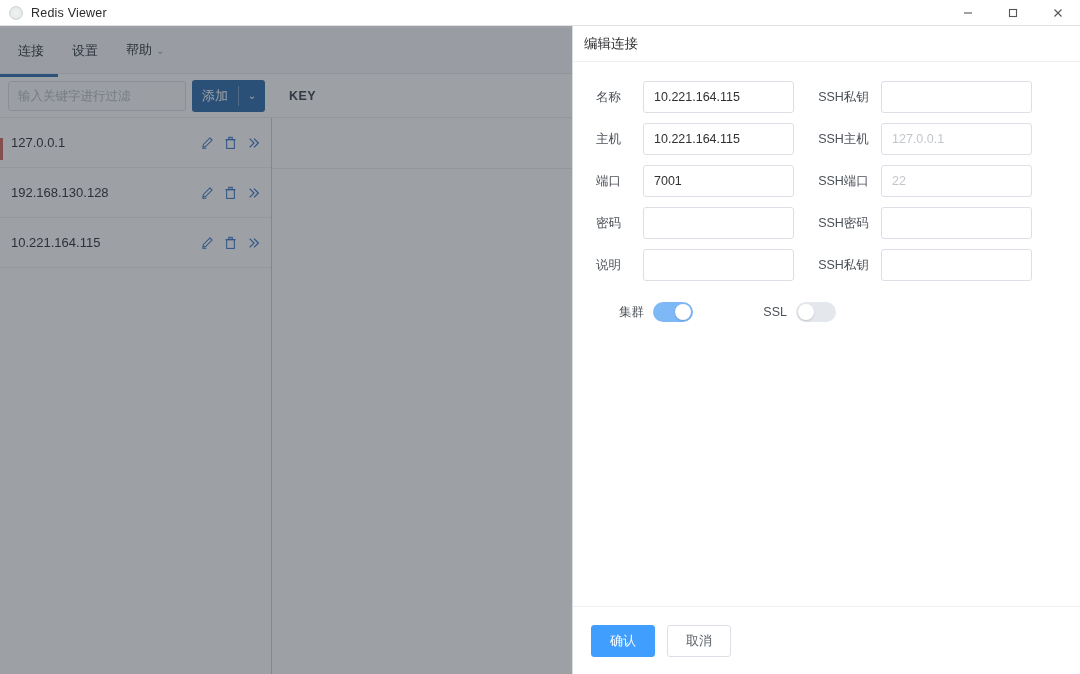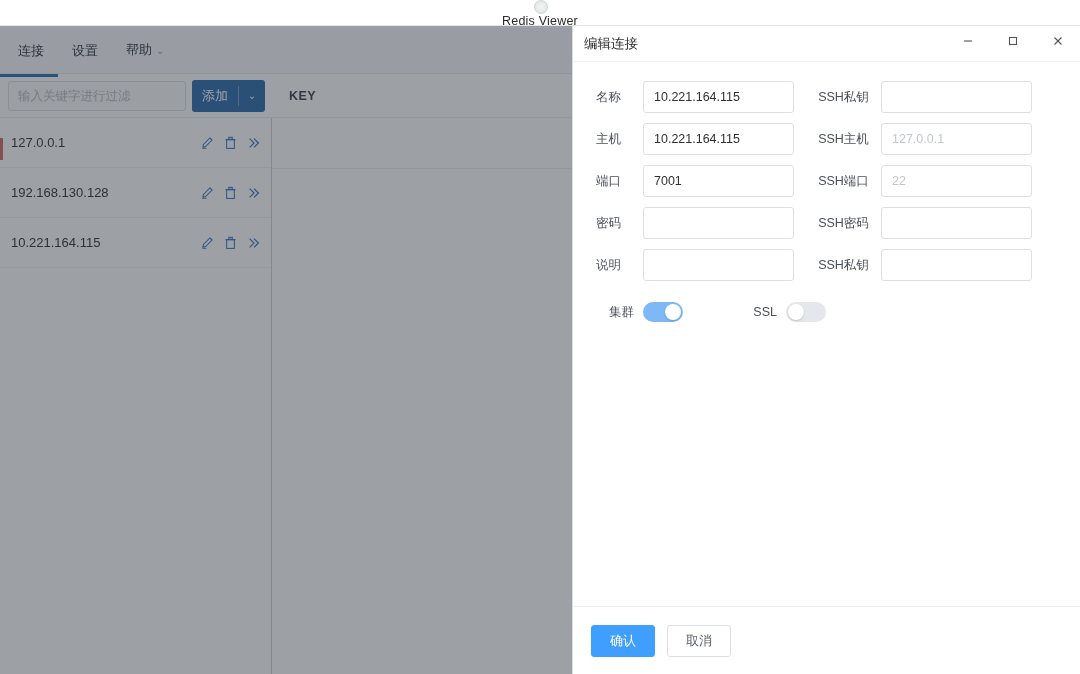--- a/index.html
+++ b/index.html
@@ -16,21 +16,20 @@
   }
 
   
   .titlebar {
     position: absolute; top: 0; left: 0;
     width: 1080px; height: 26px;
     background: #ffffff;
     border-bottom: 1px solid #e3e3e3;
     display: flex; align-items: center;
     z-index: 60;
-    flex-direction: column;
   }
   .titlebar-icon {
     width: 14px; height: 14px; margin-left: 9px; margin-right: 8px;
     border-radius: 50%;
     background: radial-gradient(circle at 50% 50%, #f2f2f2 0%, #e7eceb 55%, #cdd8d6 100%);
     border: 1px solid #cfd8d7;
     flex: none;
   }
   .titlebar-title {
     font-size: 12.5px; color: #2b2b2b; letter-spacing: .2px;
@@ -184,21 +183,21 @@
     background: #ffffff;
     font-size: 12.5px; color: #303133;
     padding: 0 10px; outline: none;
     font-family: "Liberation Sans", sans-serif;
   }
   .fld-input::placeholder { color: #c2c6cc; }
   .gap { width: 21px; flex: none; }
 
   .toggle-row {
     display: flex; align-items: center;
-    height: 44px; padding-left: 10px;
+    height: 44px; padding-left: 20px;
     margin-top: 4px;
   }
   .toggle-wrap { display: flex; align-items: center; }
   .toggle-label {
     font-size: 12.5px; color: #4b5158;
     width: 60px; text-align: right; padding-right: 9px; flex: none;
   }
   .toggle-label.ssl { width: 66px; }
   .switch {
     width: 40px; height: 20px; border-radius: 10px;

